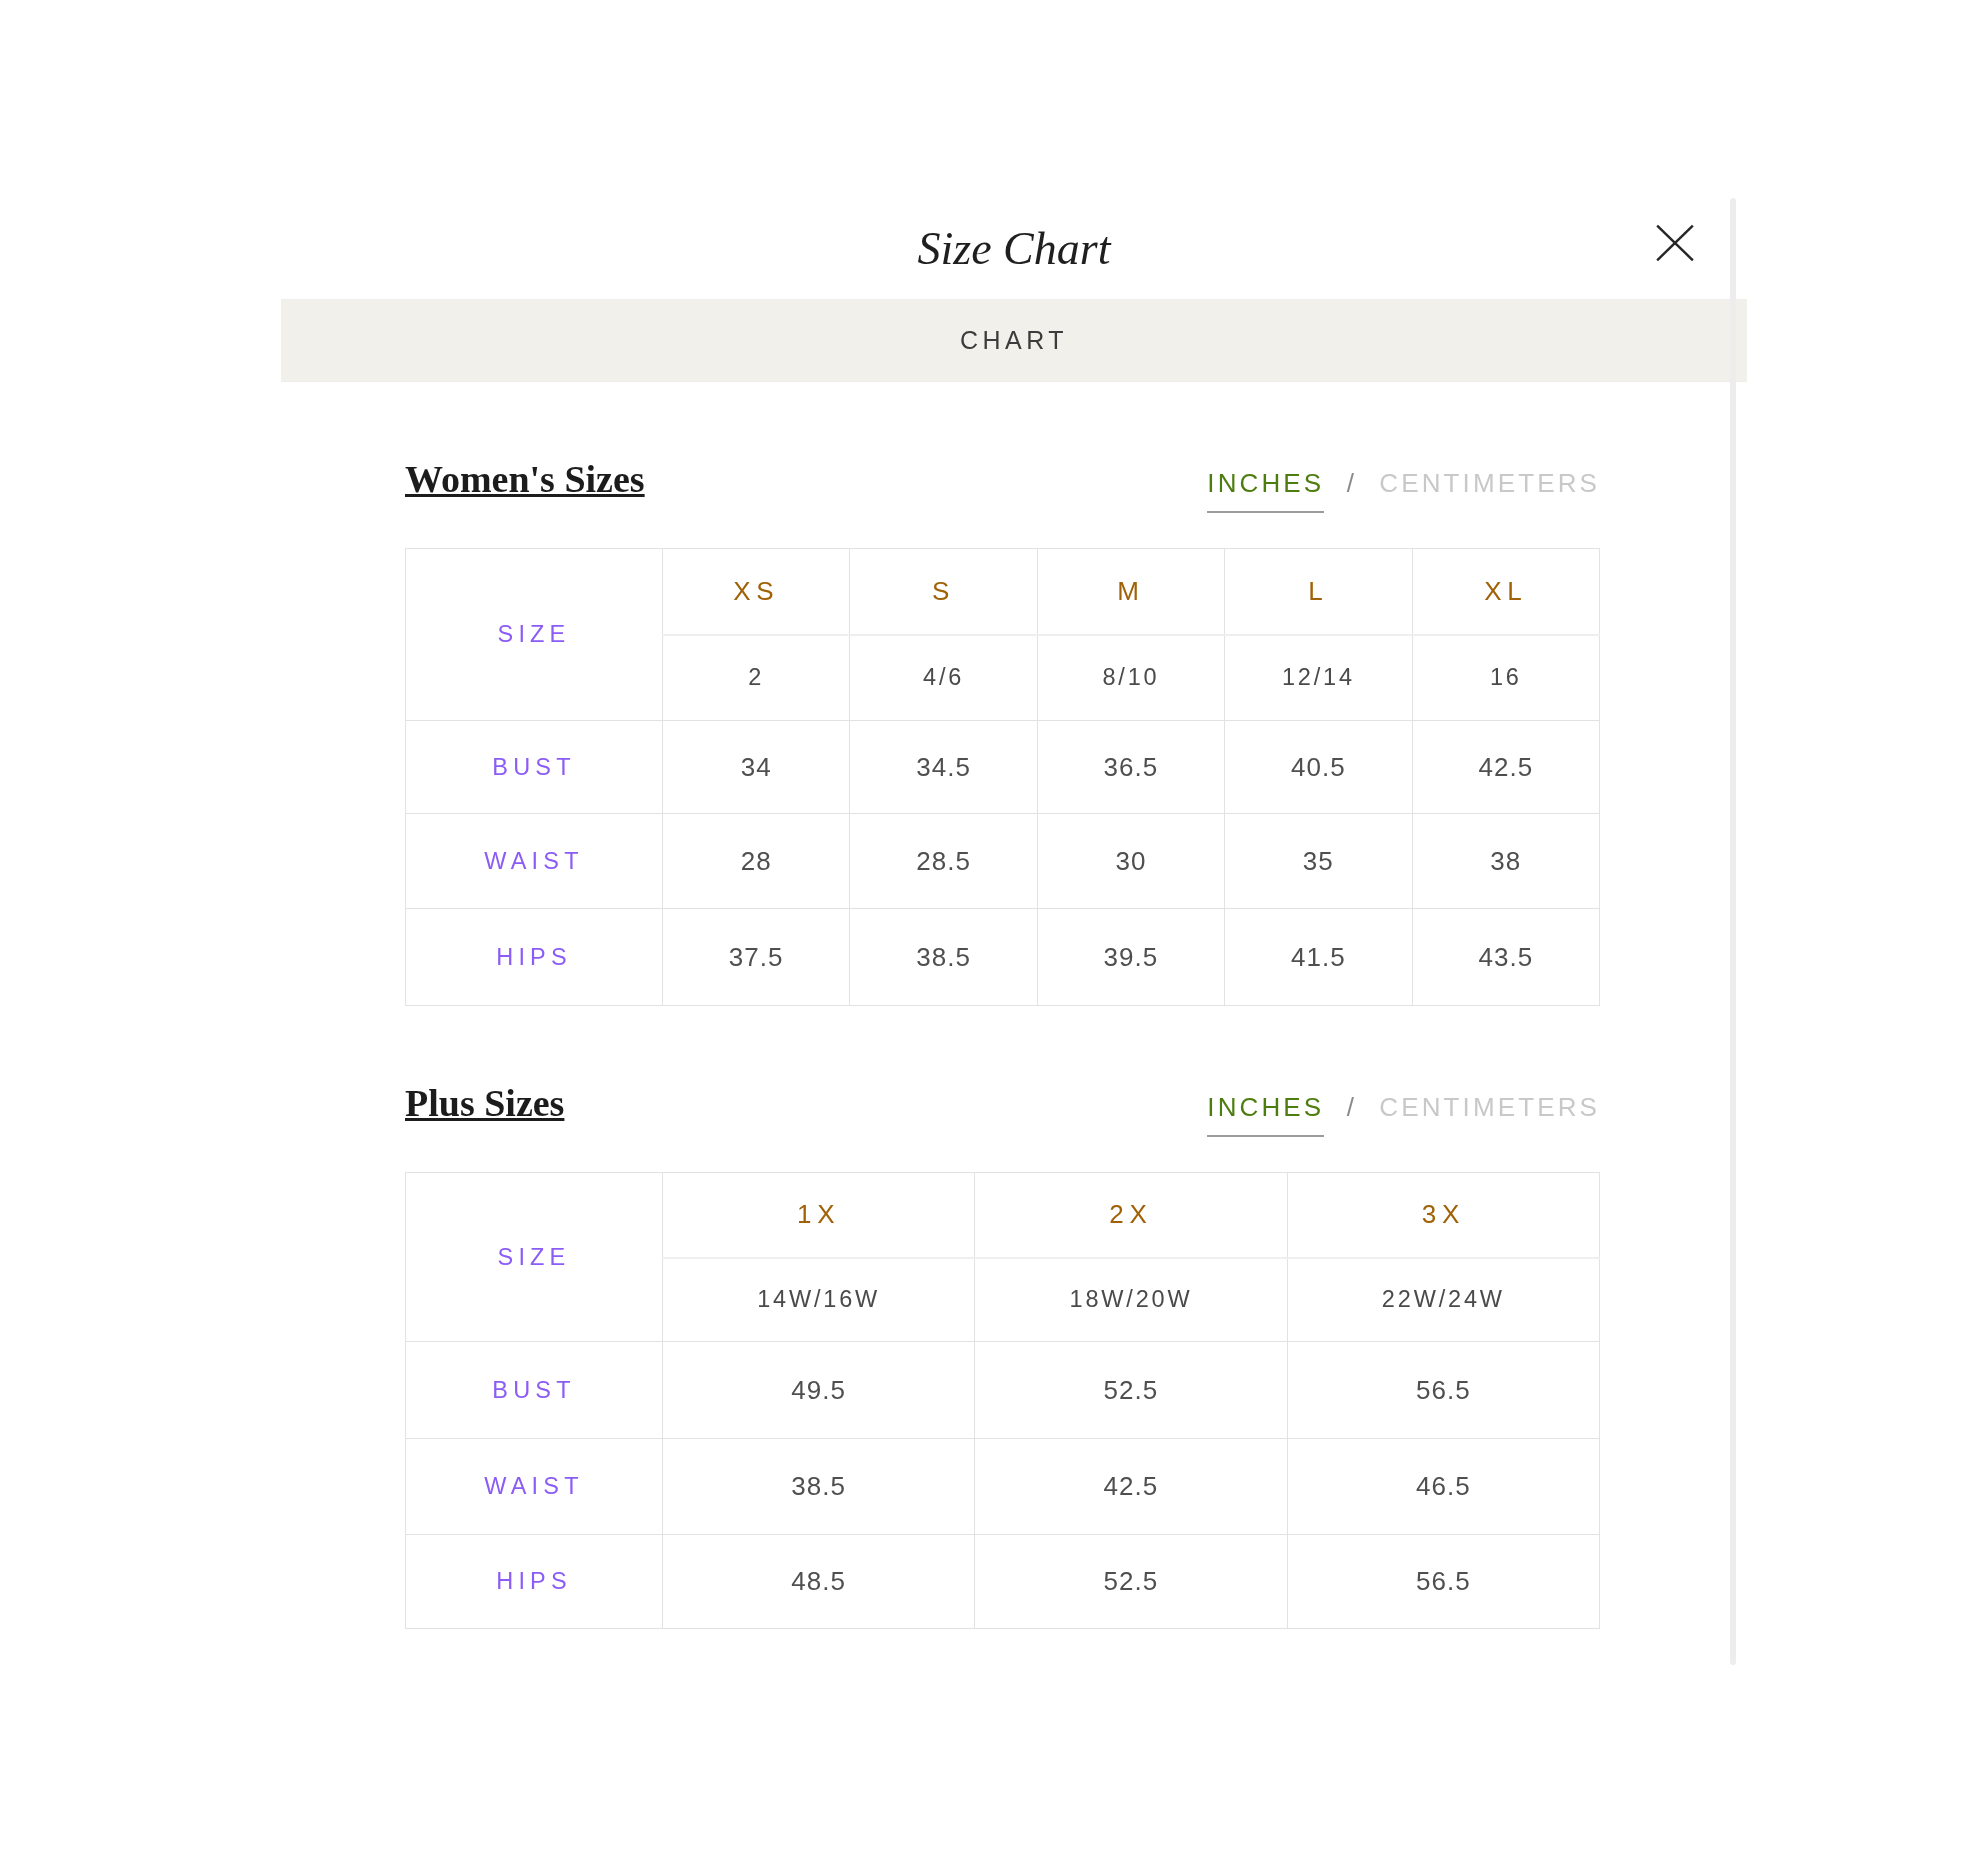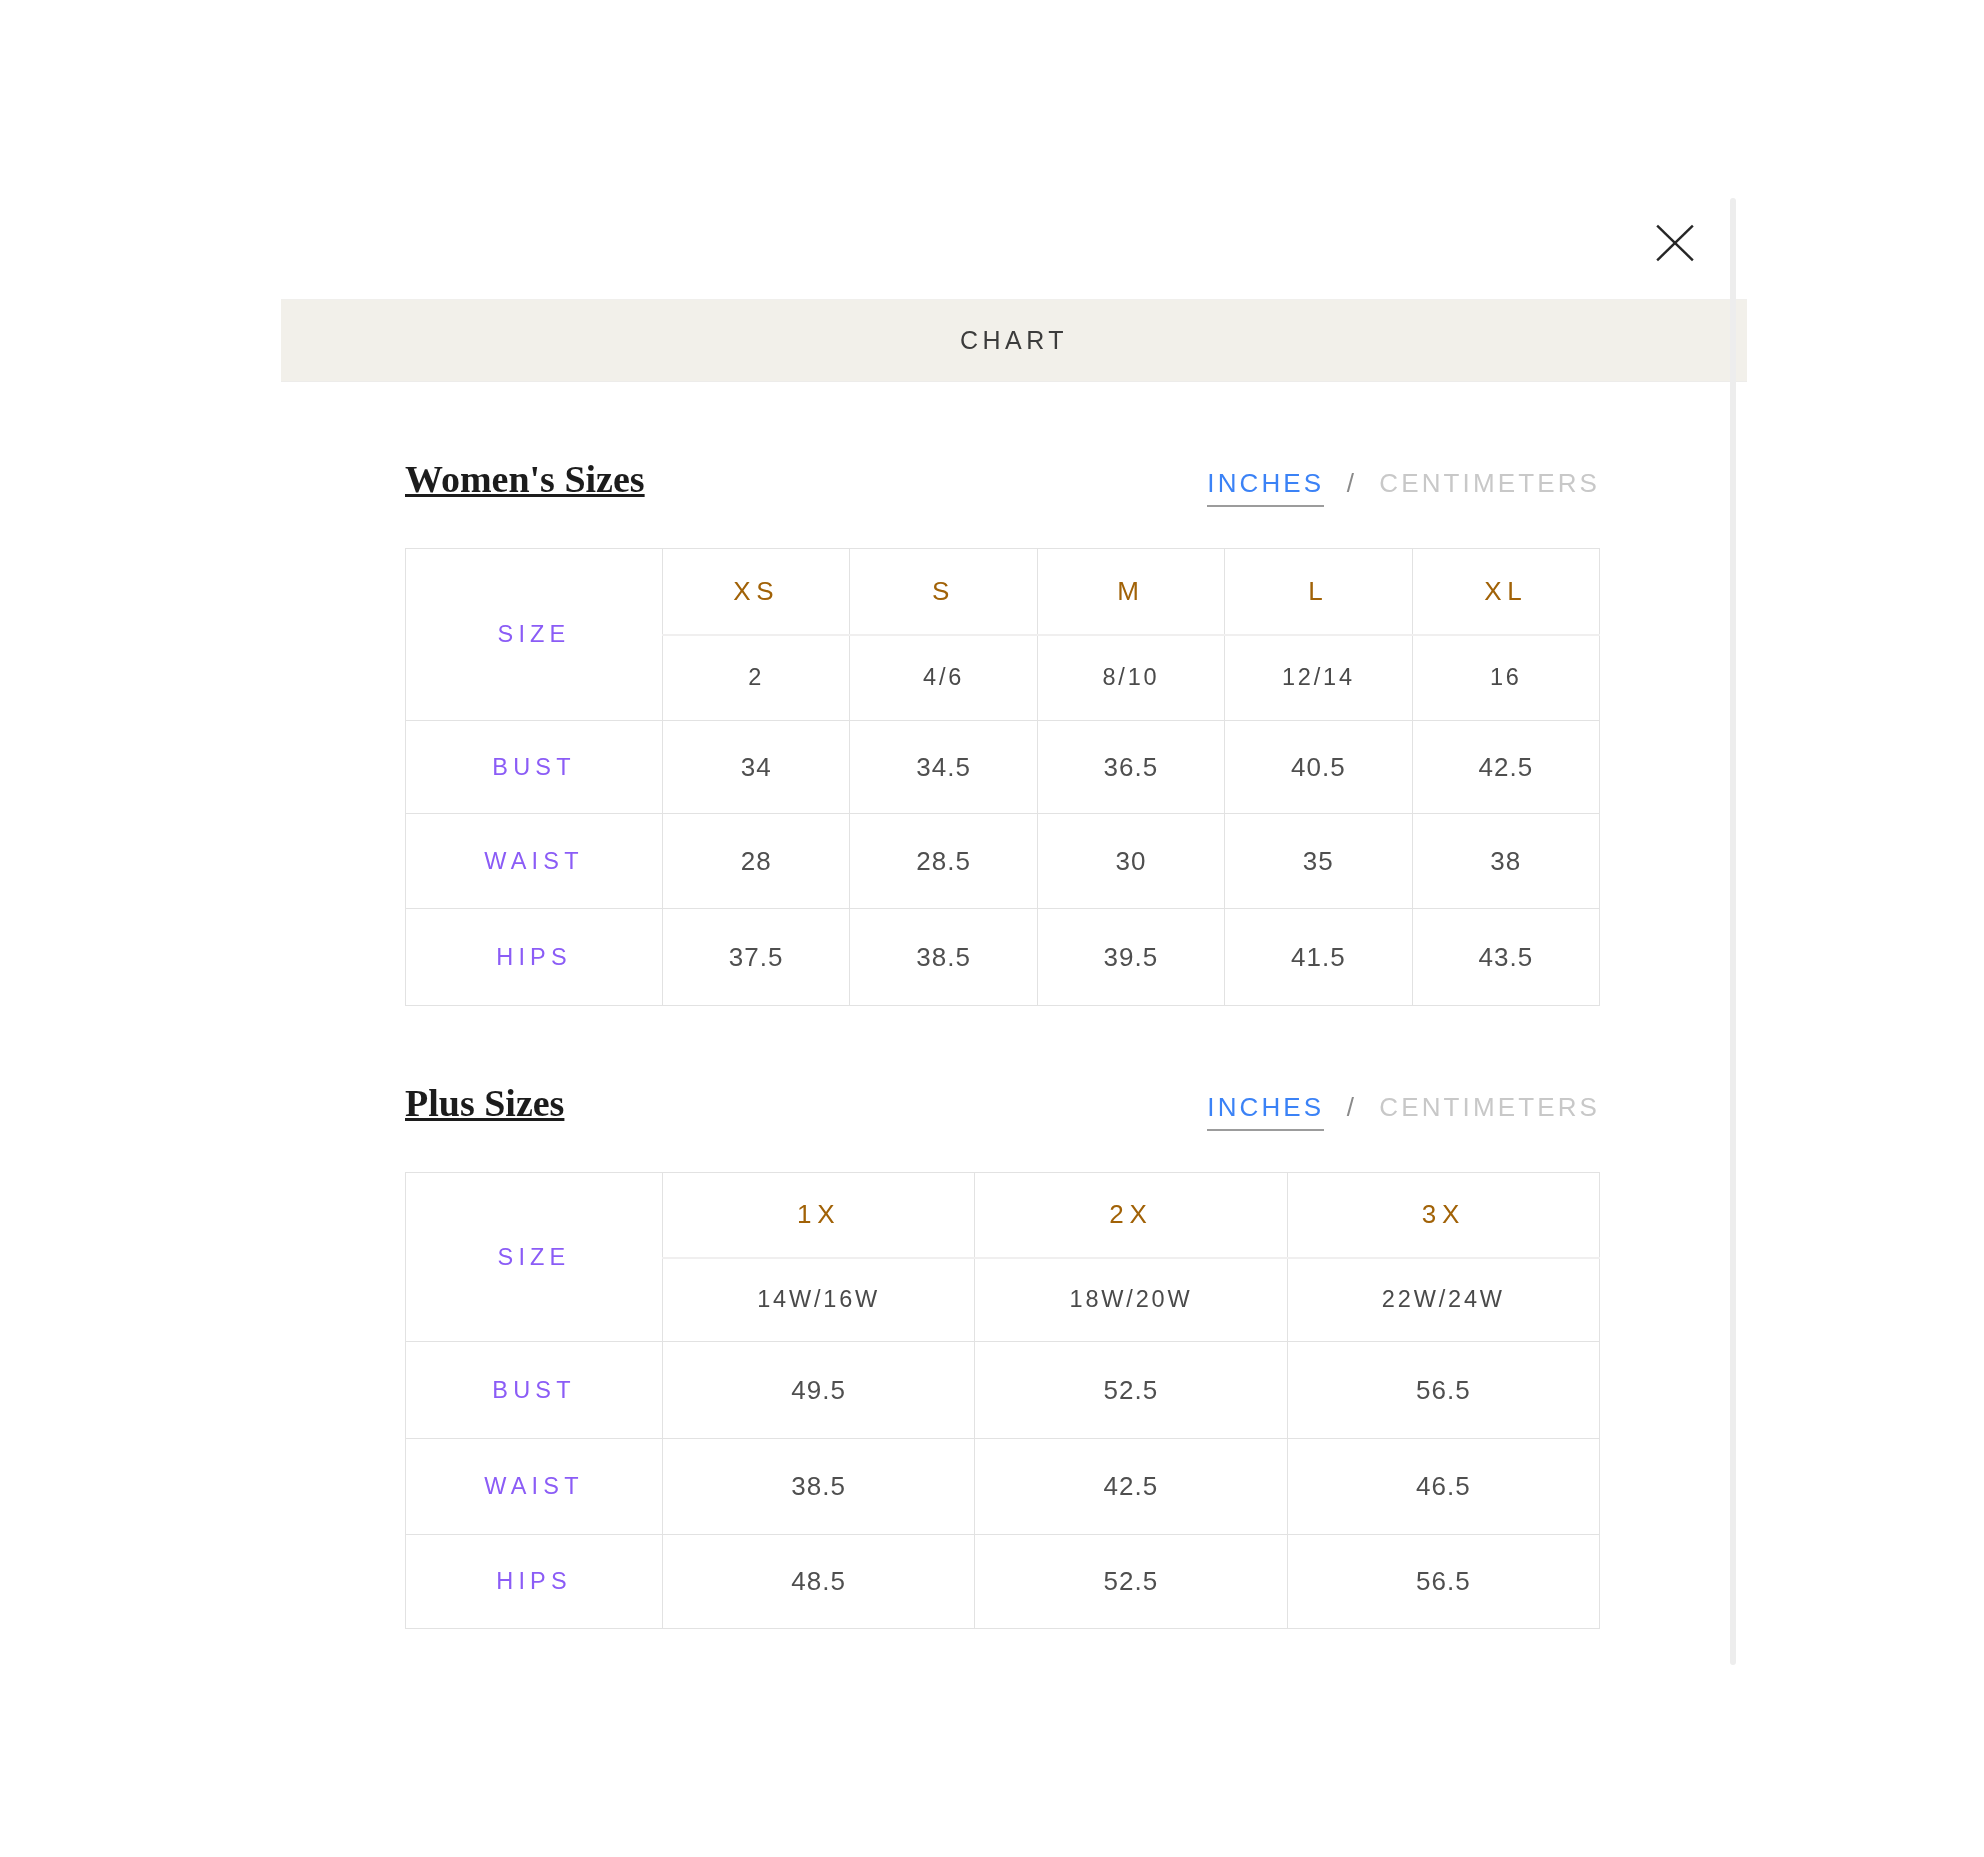--- a/index.html
+++ b/index.html
@@ -79,23 +79,23 @@
     font-size:38px;
     color:#1c1c1c;
     text-decoration:underline;
   }
   .units {
     font-size:26px;
     letter-spacing:0.12em;
     white-space:nowrap;
   }
   .unit-active {
-    color:#3b82f6;
+    color:#4d7c0f;
     border-bottom:2.2px solid #9c9c9c;
-    padding-bottom:7px;
+    padding-bottom:13px;
     cursor:pointer;
   }
   .unit-sep { color:#8a8a8a; margin:0 12px; }
   .unit-inactive { color:#c8c8c8; cursor:pointer; }
   table {
     width:100%;
     border-collapse:collapse;
     table-layout:fixed;
   }
   td, th {
@@ -139,20 +139,21 @@
 </style>
 </head>
 <body>
 
 <div class="page">
   <div class="modal">
 
     <div class="scroll-track"></div>
 
     <div class="modal-header">
+      <div class="modal-title">Size Chart</div>
       <button class="close-btn">
         <span>
           <svg viewBox="0 0 74 70">
             <line x1="4" y1="3" x2="70" y2="67" stroke="#262626" stroke-width="4.5"></line>
             <line x1="70" y1="3" x2="4" y2="67" stroke="#262626" stroke-width="4.5"></line>
           </svg>
         </span>
       </button>
     </div>
 

